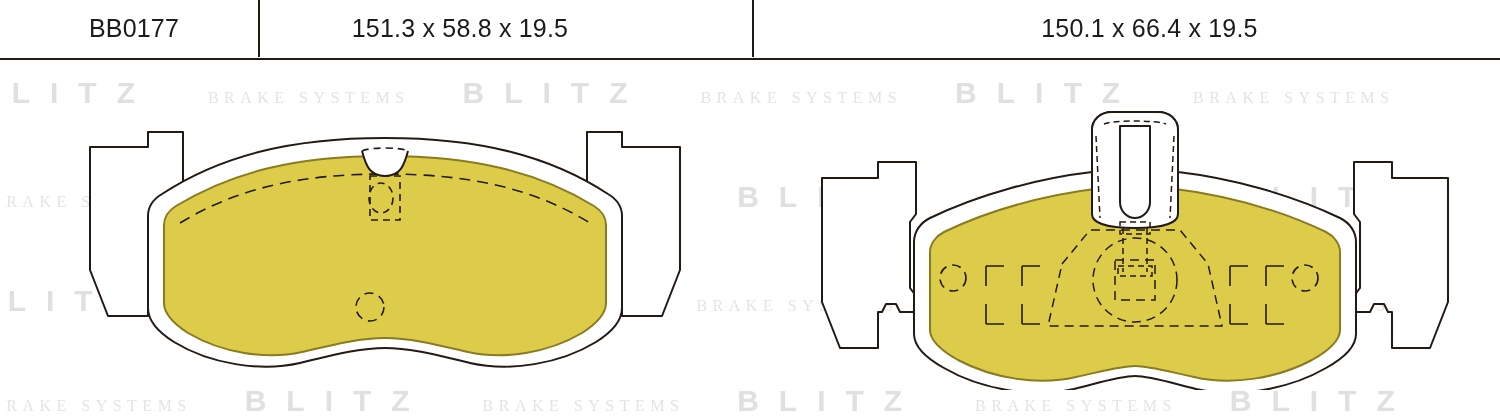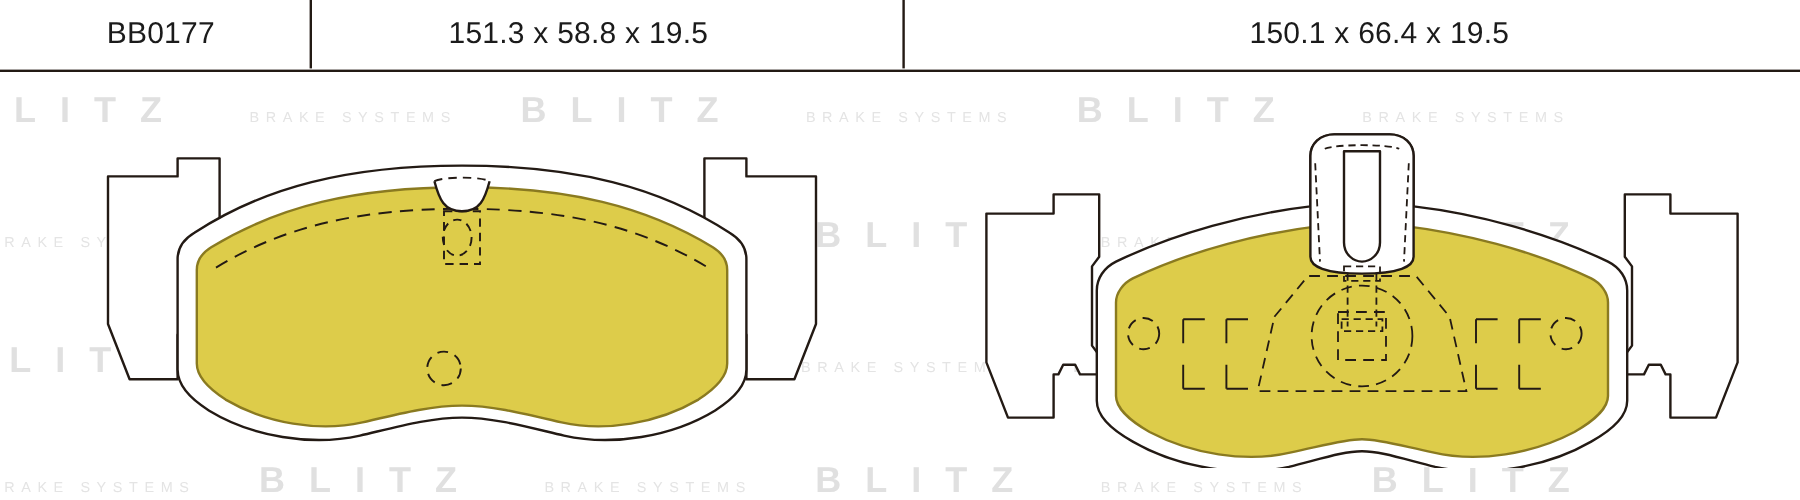--- a/index.html
+++ b/index.html
@@ -37,22 +37,22 @@
     color: #e2e2e2;
   }
   .wm-blitz {
     font-family: "Liberation Sans", sans-serif;
     font-size: 30px;
     font-weight: bold;
     letter-spacing: 20px;
     color: #e0e0e0;
   }
   .wm-sub {
-    font-family: Liberation Sans, sans-serif;
-    font-size: 12px;
+    font-family: Liberation Serif, serif;
+    font-size: 16px;
     font-weight: normal;
     letter-spacing: 5.5px;
     color: #e4e4e4;
   }
   .wm-gap { display: inline-block; width: 44px; }
 
   
   .header {
     position: absolute;
     left: 0;
@@ -75,21 +75,21 @@
     letter-spacing: 0.2px;
   }
   .hdr-sep {
     position: absolute;
     top: 0;
     width: 2px;
     height: 57px;
     background: #231a14;
   }
   #hdr-code   { left: 0px;    width: 268px; }
-  #hdr-dim-l  { left: 260px;  width: 400px; margin-left: 22px; }
+  #hdr-dim-l  { left: 260px;  width: 400px; }
   #hdr-dim-r  { left: 754px;  width: 791px; }
   #sep-1 { left: 258px; }
   #sep-2 { left: 752px; }
 
   
   .pad-svg {
     position: absolute;
     z-index: 2;
   }
   #pad-left  { left: 40px;  top: 120px; }

